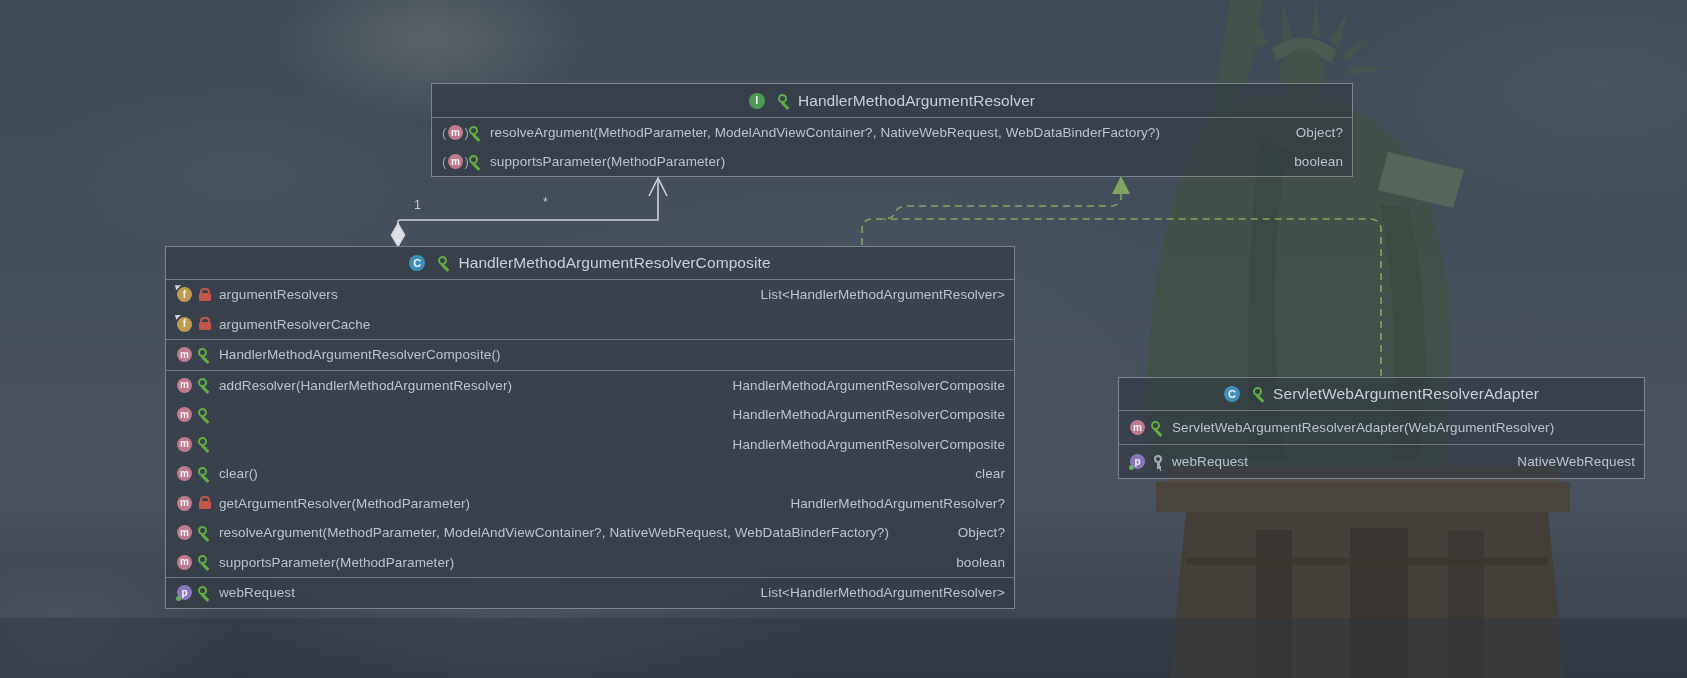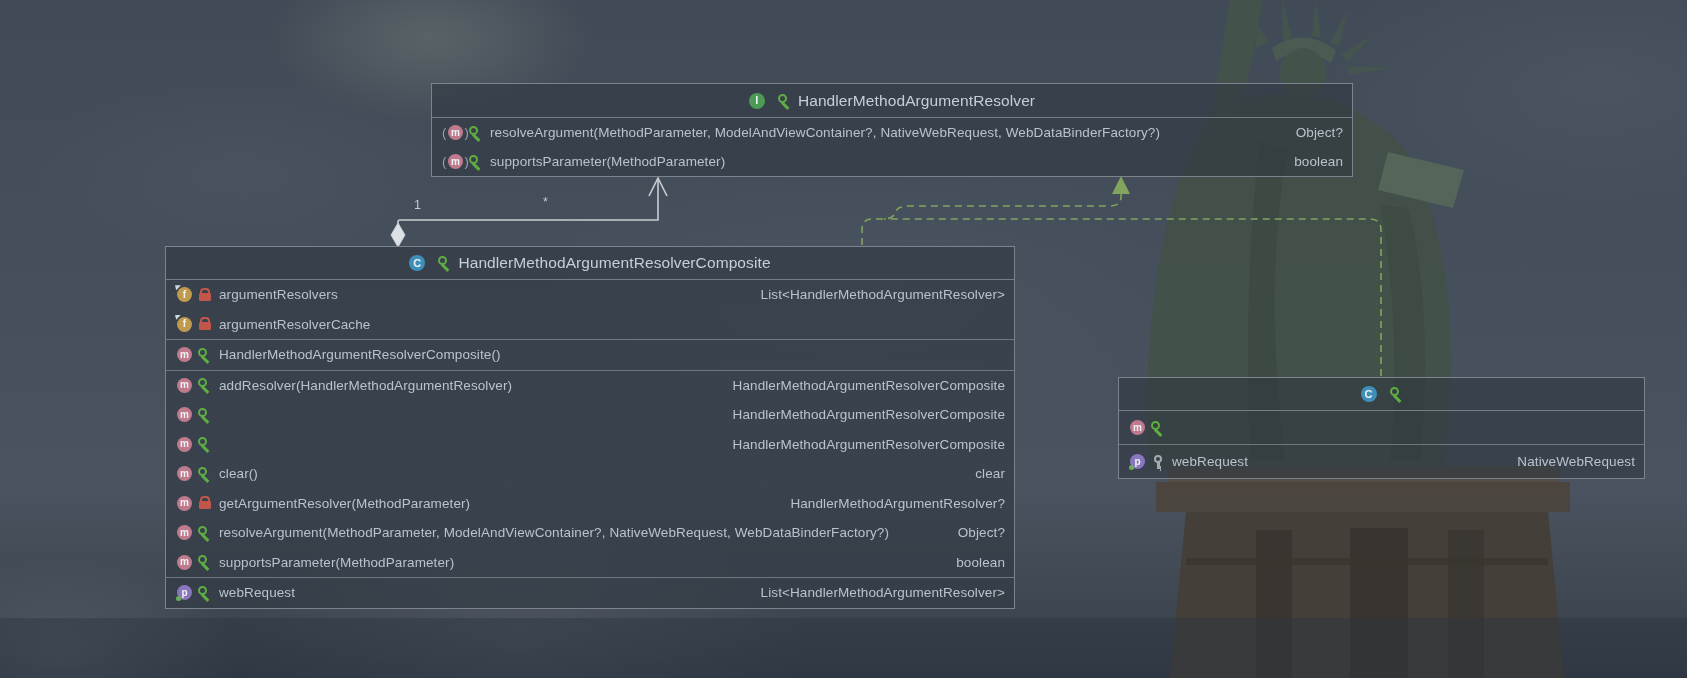--- a/index.html
+++ b/index.html
@@ -216,24 +216,26 @@
       <span class="vis pub"></span>
       <span class="mname">webRequest</span>
       <span class="mtype">List&lt;HandlerMethodArgumentResolver&gt;</span>
     </div>
   </div>
 
   <div class="uml" id="box-adapter">
     <div class="title">
       <span class="ic c">C</span>
       <span class="vis pub"></span>
-    </div>
-    <div class="row">
-      <span class="ic m">m</span>
-      <span class="vis pub"></span>
+      <span>ServletWebArgumentResolverAdapter</span>
+    </div>
+    <div class="row">
+      <span class="ic m">m</span>
+      <span class="vis pub"></span>
+      <span class="mname">ServletWebArgumentResolverAdapter(WebArgumentResolver)</span>
       <span class="mtype"></span>
     </div>
     <div class="row sec">
       <span class="ic p">p</span>
       <span class="vis prot"></span>
       <span class="mname">webRequest</span>
       <span class="mtype">NativeWebRequest</span>
     </div>
   </div>
 

